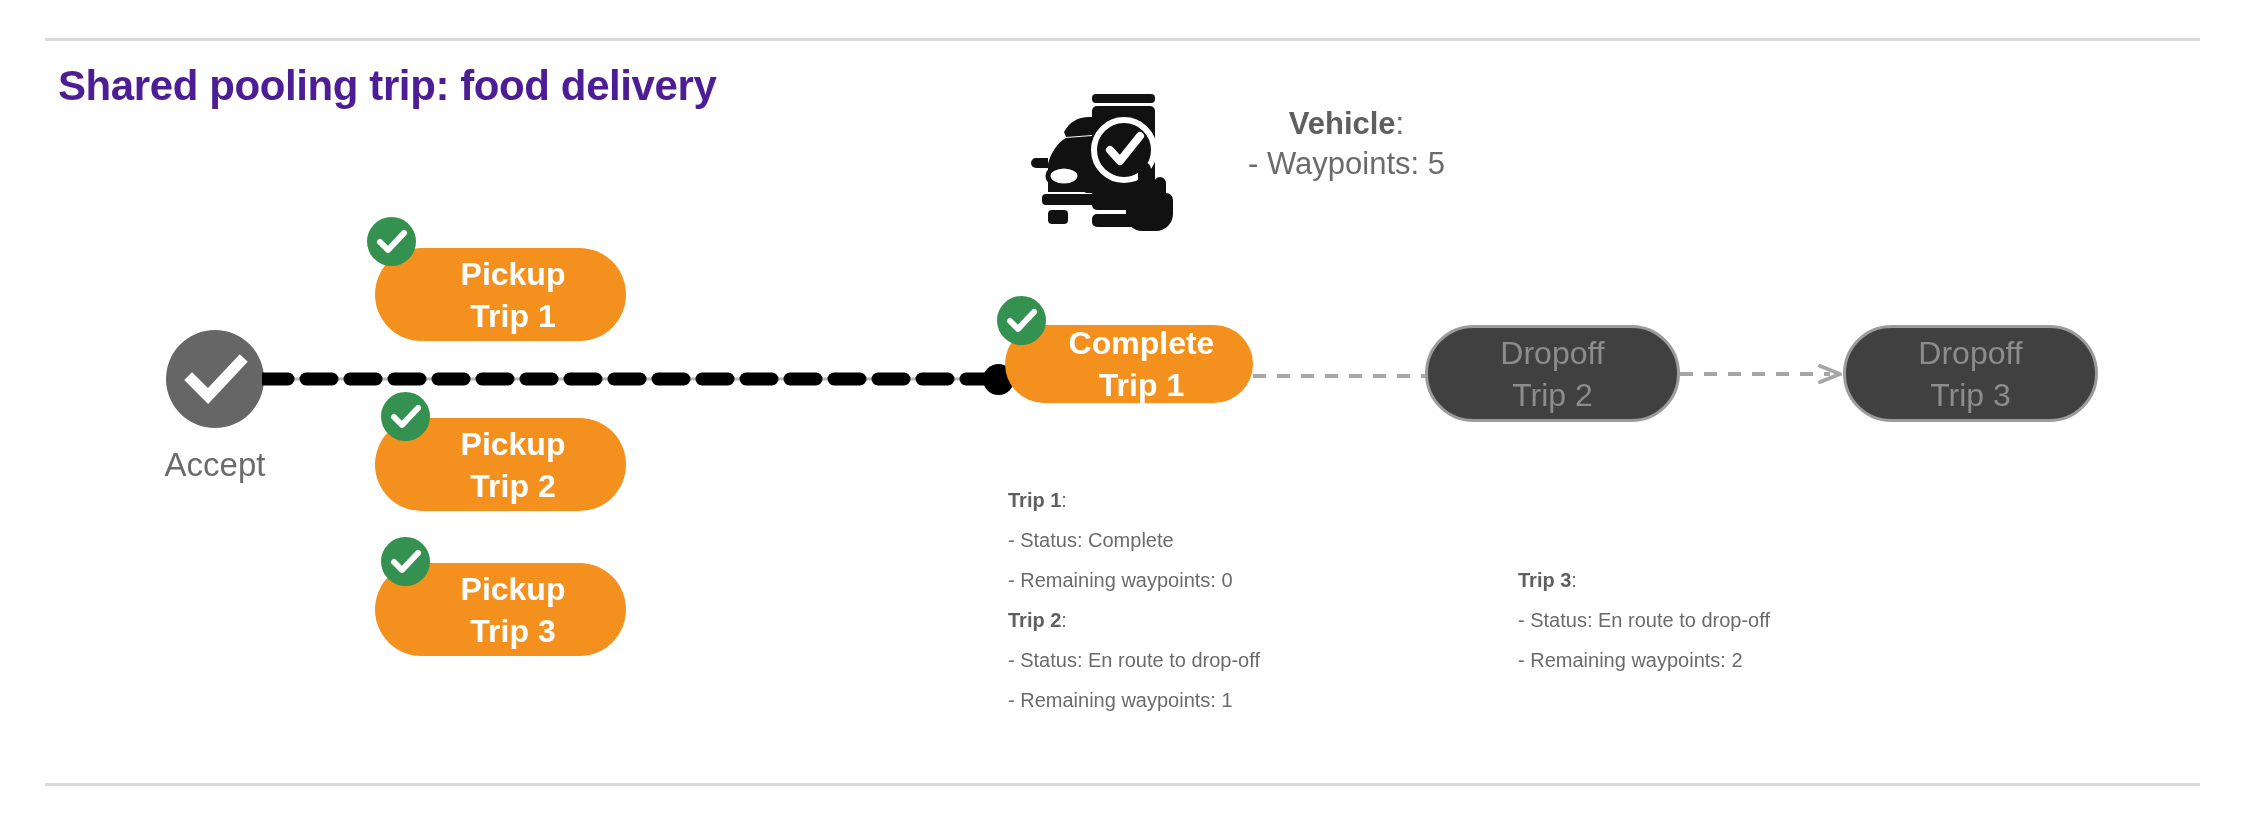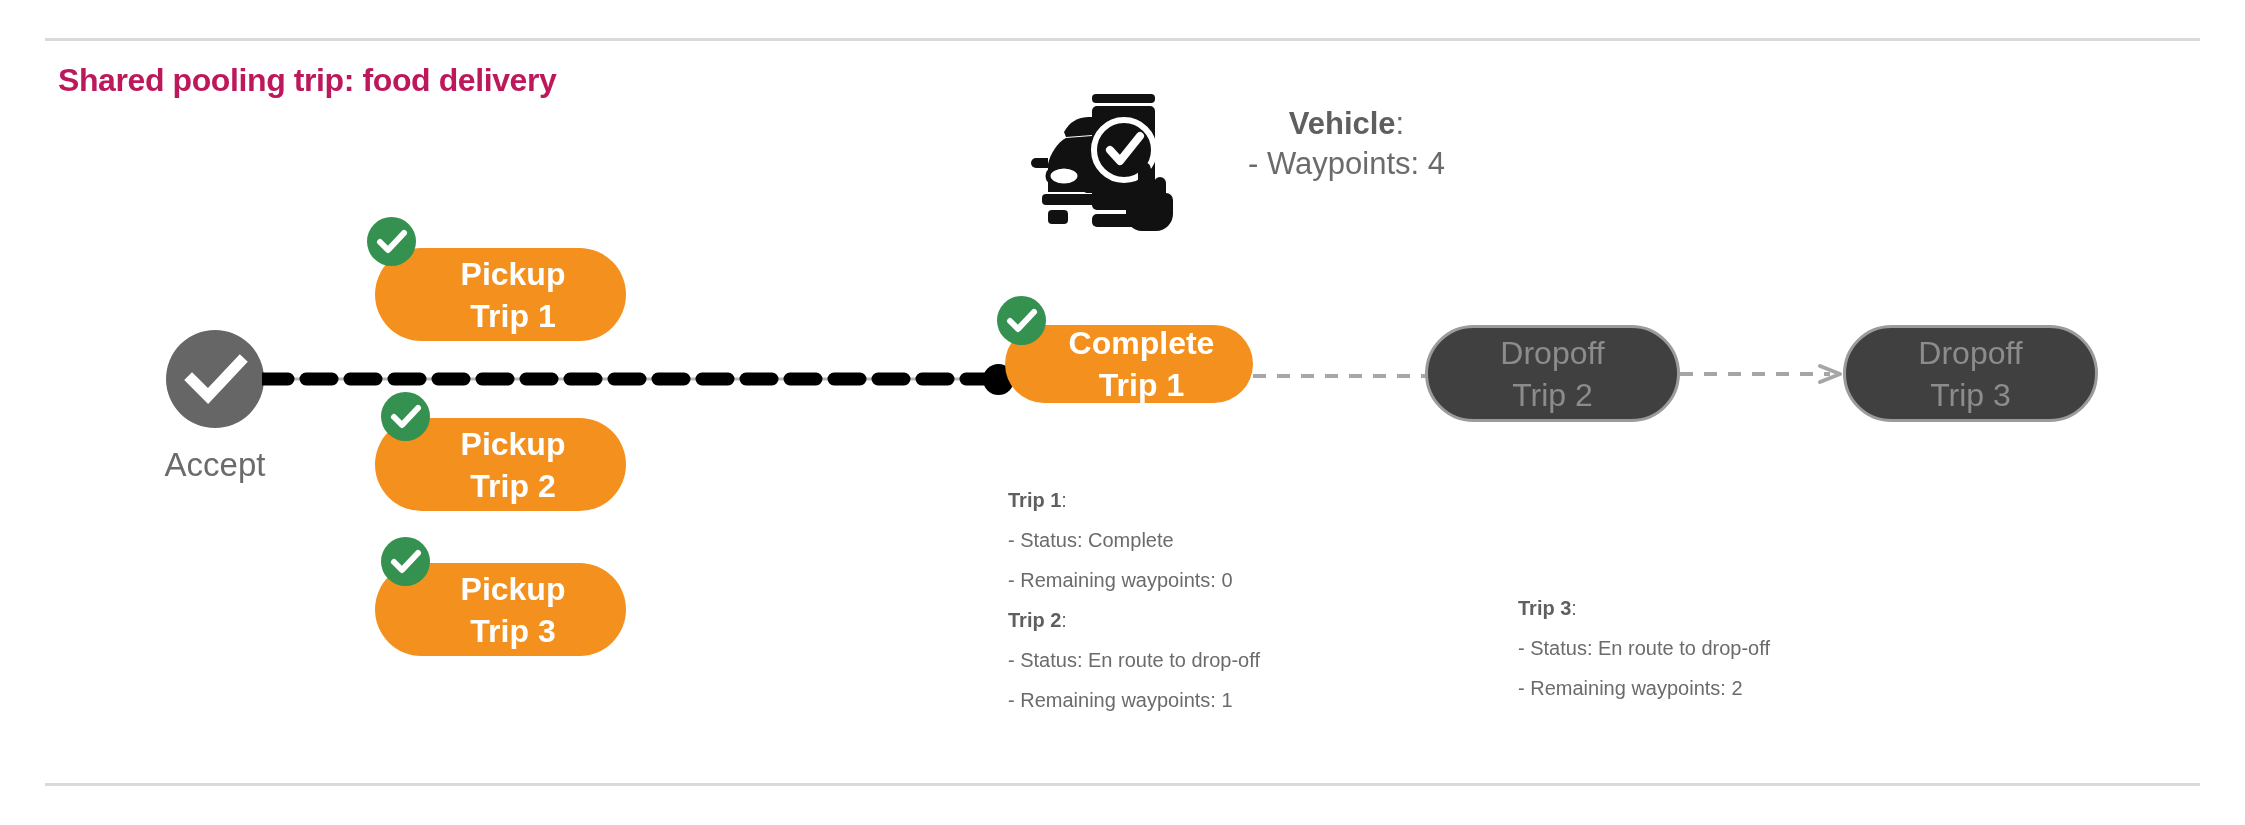--- a/index.html
+++ b/index.html
@@ -28,23 +28,23 @@
     background: #d9dadb;
   }
   .rule.top { top: 38px; }
   .rule.bottom { top: 783px; }
 
   
   #title {
     position: absolute;
     left: 58px;
     top: 62px;
-    font-size: 32px;
+    font-size: 42px;
     font-weight: 700;
-    color: #be185d;
+    color: #4c1d95;
     letter-spacing: -0.4px;
     white-space: nowrap;
   }
 
   
   #vehicle-icon {
     position: absolute;
     left: 1030px;
     top: 88px;
     width: 148px;
@@ -170,21 +170,21 @@
     font-size: 20px;
     color: #6b6b6b;
     line-height: 40px;
     white-space: nowrap;
   }
   .info .hd {
     font-weight: 700;
     color: #5f5f5f;
   }
   #trip-info-left { left: 1008px; top: 480px; }
-  #trip-info-right { left: 1518px; top: 560px; margin-top: 28px; }
+  #trip-info-right { left: 1518px; top: 560px; }
 </style>
 </head>
 <body>
 
 <div id="slide">
 
   <div class="rule top"></div>
   <div class="rule bottom"></div>
 
   <div id="title">Shared pooling trip: food delivery</div>
@@ -218,21 +218,21 @@
 
         <path d="M106 78 a8 8 0 0 1 15 3 v24 h3 v-10 a6 6 0 0 1 12 0 v10 h0
                  a7 7 0 0 1 7 7 v14 a17 17 0 0 1 -17 17 h-14 a16 16 0 0 1 -16 -16 v-22
                  a7 7 0 0 1 12 -5 v-16 Z"></path>
       </g>
     </svg>
   </div>
 
   <div id="vehicle-info">
     <div><span class="hd">Vehicle</span><span>:</span></div>
-    <div>- Waypoints: 4</div>
+    <div>- Waypoints: 5</div>
   </div>
 
   <div id="accept-node">
     <div id="accept-circle">
       <svg width="98" height="98" viewBox="0 0 98 98" aria-hidden="true">
         <path d="M26 50 L42 66 L74 32" fill="none" stroke="#ffffff" stroke-width="11" stroke-linecap="square" stroke-linejoin="miter"></path>
       </svg>
     </div>
   </div>
   <div id="accept-label">

